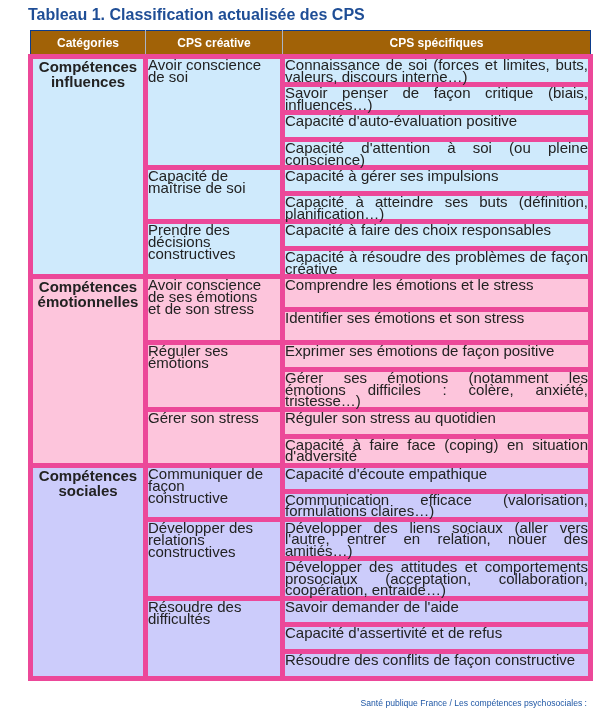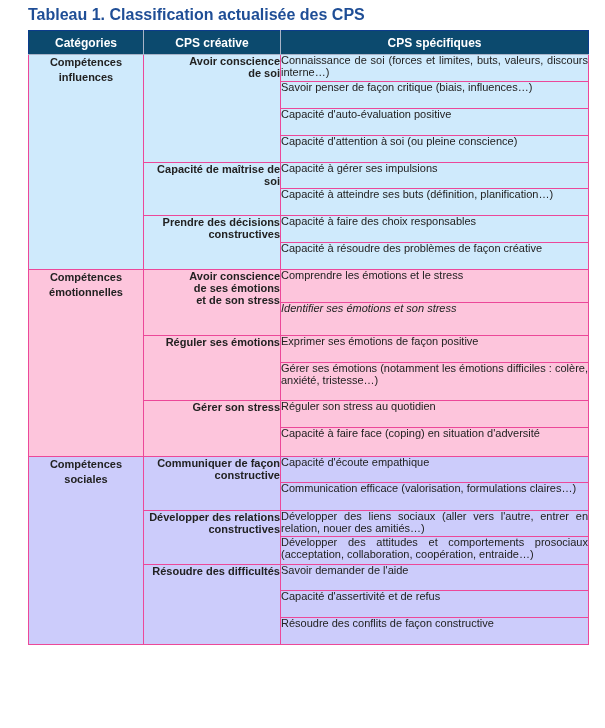--- a/index.html
+++ b/index.html
@@ -2,30 +2,30 @@
 <html><head>
 <meta charset="utf-8">
 <style>
   html, body { margin: 0; padding: 0; background: #ffffff; }
   body { width: 605px; height: 728px; position: relative; overflow: hidden;
          font-family: "Liberation Sans", sans-serif; }
   .caption { position: absolute; left: 28px; top: 6px; font-size: 16px; font-weight: bold;
              color: #1f4e96; letter-spacing: 0; }
   table.cps { position: absolute; left: 28px; top: 30px; width: 560px;
               border-collapse: collapse; table-layout: fixed; }
-  table.cps th { background: #0c4a6e; color: #ffffff; font-weight: bold; font-size: 12px;
+  table.cps th { background: #a16207; color: #ffffff; font-weight: bold; font-size: 12px;
                  height: 23px; padding: 0; border: 1px solid #a9b4c8; border-top: 1px solid #0c3c8c;
                  text-align: center; vertical-align: middle; }
   table.cps th:first-child { border-left: 1px solid #0c3c8c; }
   table.cps th:last-child { border-right: 1px solid #0c3c8c; }
-  table.cps td { border: 1px solid #ec4899; padding: 0; font-size: 11px; color: #222;
+  table.cps td { border: 5px solid #ec4899; padding: 0; font-size: 15px; color: #222;
                  vertical-align: top; }
   td.cat { text-align: center; vertical-align: middle; font-weight: bold; font-size: 12px;
            color: #1a4f9c; line-height: 15px; padding-bottom: 20px; }
-  td.gen { text-align: right; vertical-align: middle; font-weight: bold; font-size: 9.4px;
+  td.gen { text-align: left; vertical-align: middle; font-weight: normal; font-size: 9.4px;
            color: #1a1a1a; line-height: 12px; }
   td.spec { padding: 2px 5px 0 5px; line-height: 11.5px; text-align: justify; }
   .s-cog td { background: #cfeafc; }
   .s-emo td { background: #fdc5dc; }
   .s-soc td { background: #ccccfb; }
   .footer { position: absolute; right: 18px; top: 698px; text-align: right; font-size: 8.6px;
             color: #1f57a5; line-height: 10.5px; }
 </style>
 </head>
 <body>
@@ -90,21 +90,21 @@
           <div>Compétences</div>
           <div>émotionnelles</div>
         </td>
         <td class="gen" rowspan="2">
           <div>Avoir conscience</div>
           <div>de ses émotions</div>
           <div>et de son stress</div>
         </td>
         <td class="spec">Comprendre les émotions et le stress</td>
       </tr>
-      <tr class="s-emo" style="height: 33px; font-style: italic;">
+      <tr class="s-emo" style="height: 33px;">
         <td class="spec">Identifier ses émotions et son stress</td>
       </tr>
       <tr class="s-emo" style="height: 27px;">
         <td class="gen" rowspan="2">
           <div>Réguler ses émotions</div>
         </td>
         <td class="spec">Exprimer ses émotions de façon positive</td>
       </tr>
       <tr class="s-emo" style="height: 38px;">
         <td class="spec">Gérer ses émotions (notamment les émotions difficiles : colère, anxiété, tristesse…)</td>
@@ -151,13 +151,14 @@
       <tr class="s-soc" style="height: 27px;">
         <td class="spec">Capacité d'assertivité et de refus</td>
       </tr>
       <tr class="s-soc" style="height: 27px; margin-top: 24px;">
         <td class="spec">Résoudre des conflits de façon constructive</td>
       </tr>
     </tbody>
 </table>
 
 <div class="footer">
+  <div>Santé publique France / Les compétences psychosociales :</div>
 </div>
 
 </body></html>

